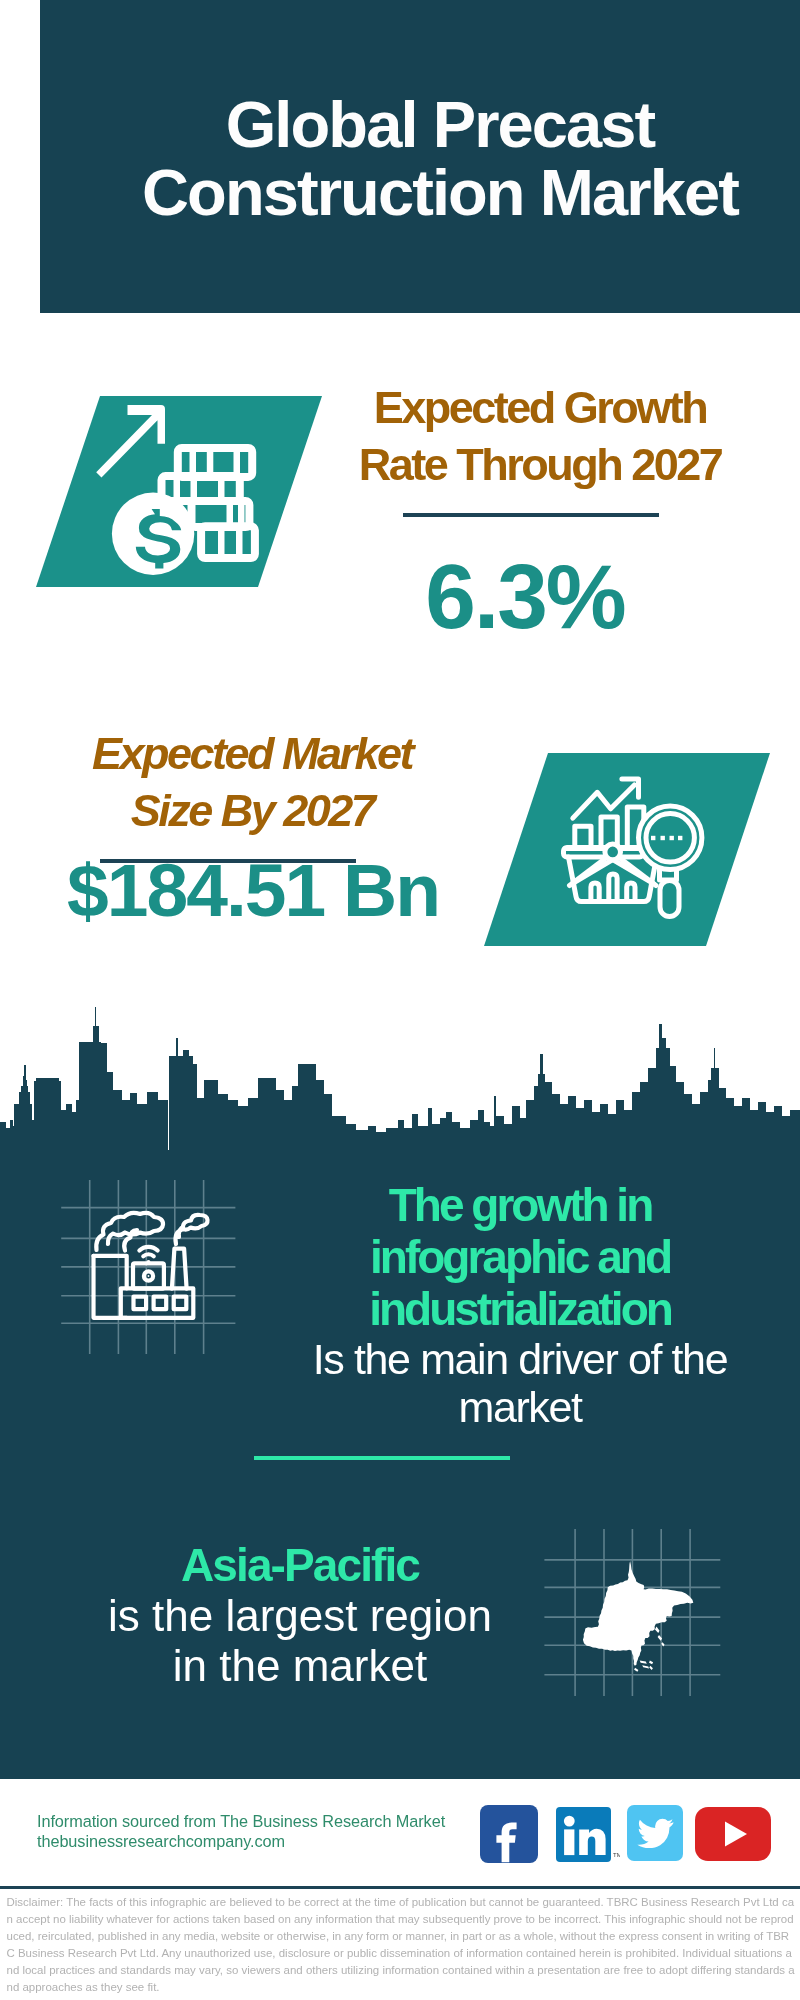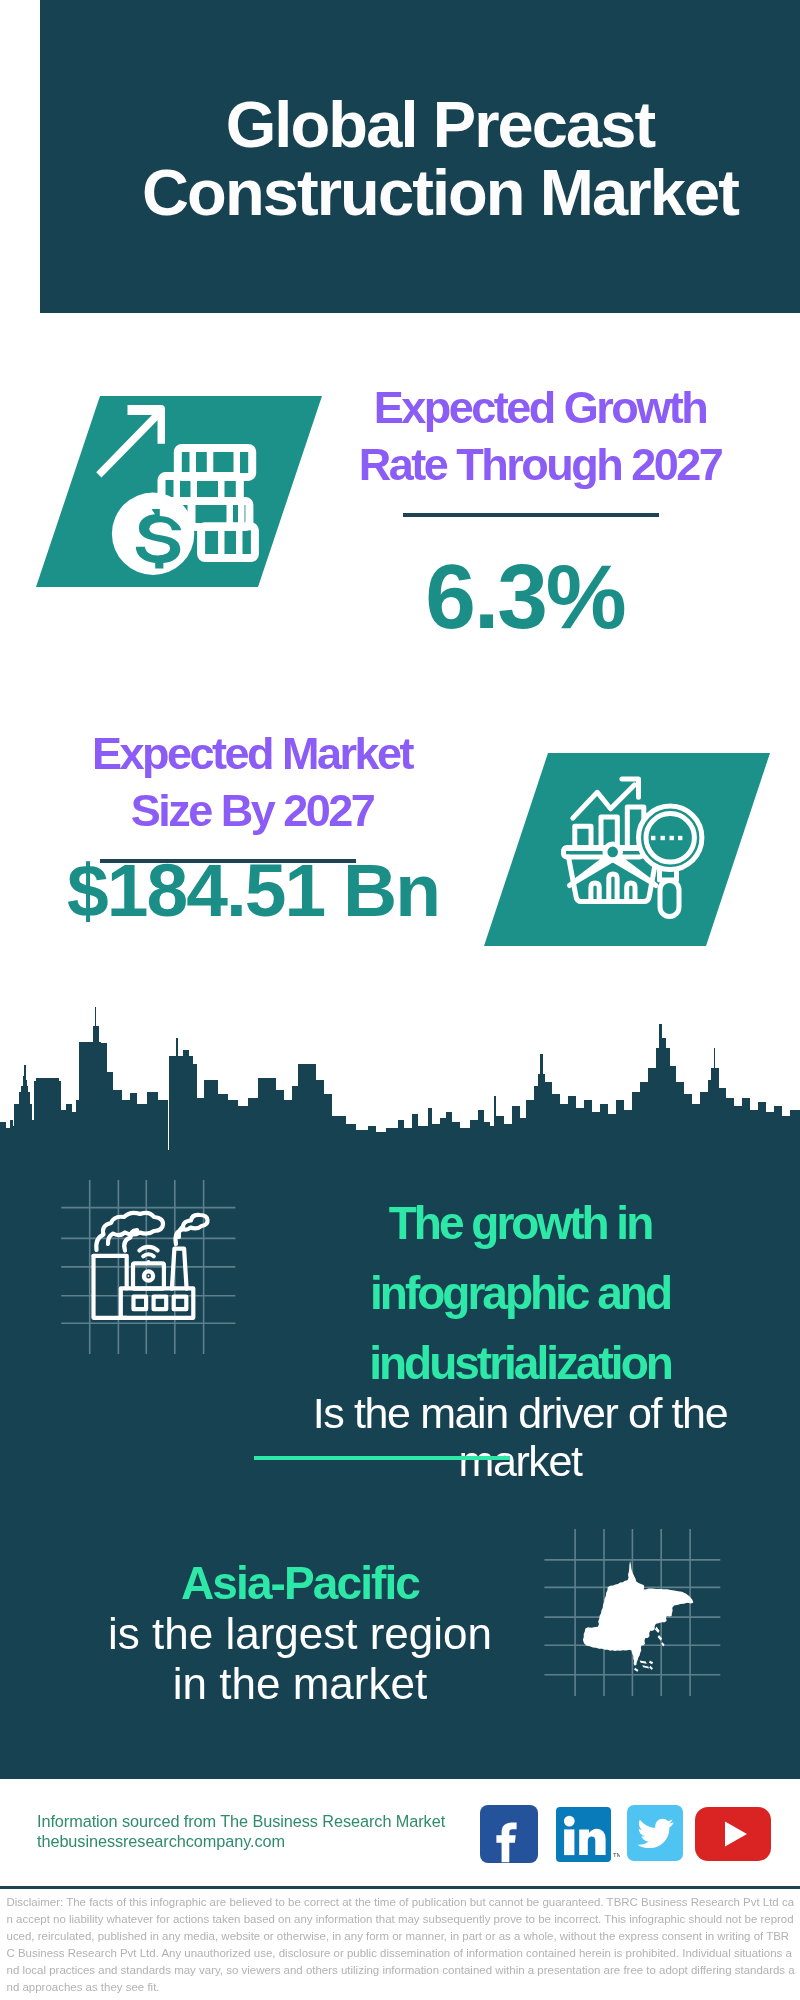--- a/index.html
+++ b/index.html
@@ -12,40 +12,40 @@
   .header-title{position:absolute;left:0;top:91px;width:800px;text-align:center;color:#fdfdfd;
     font-size:65px;line-height:68px;font-weight:700;letter-spacing:-1.9px;}
 
   
   .para{position:absolute;background:#1b918a;}
   .para-1{left:36px;top:396px;width:286px;height:191px;
      clip-path:polygon(64px 0,286px 0,222px 191px,0 191px);}
   .para-2{left:484px;top:753px;width:286px;height:193px;
      clip-path:polygon(64px 0,286px 0,222px 193px,0 193px);}
 
-  .stat-head{position:absolute;color:#8b5cf6;font-size:45px;line-height:57px;font-weight:700;
+  .stat-head{position:absolute;color:#a16207;font-size:45px;line-height:57px;font-weight:700;
      letter-spacing:-2.5px;text-align:center;}
   .stat-rule{position:absolute;height:4px;background:#1d4355;}
   .stat-value{position:absolute;color:#1b8f87;font-weight:700;text-align:center;letter-spacing:-2px;}
 
   #g-head{left:340px;top:379px;width:400px;}
   #g-rule{left:403px;top:513px;width:256px;}
   #g-val{left:375px;top:549px;width:300px;font-size:91px;line-height:96px;white-space:nowrap;}
-  #m-head{left:52px;top:725px;width:400px;}
+  #m-head{left:52px;top:725px;width:400px;font-style:italic;}
   #m-rule{left:100px;top:859px;width:256px;}
   #m-val{left:53px;top:850px;width:400px;font-size:75px;line-height:80px;white-space:nowrap;}
 
   
   .skyline{position:absolute;left:0;top:990px;width:800px;height:172px;}
   .darkband{position:absolute;left:0;top:1150px;width:800px;height:629px;background:#174252;}
 
   
   .grid-box{position:absolute;}
   .driver-text{position:absolute;text-align:center;}
-  .driver-text .hl{color:#2ee8a8;font-weight:700;margin-top:18px;}
+  .driver-text .hl{color:#2ee8a8;font-weight:700;}
   .driver-text .sub{color:#ffffff;font-weight:400;}
   .band-rule{position:absolute;left:254px;top:1456px;width:256px;height:4px;background:#2ee8a8;}
   #driver{left:270px;top:1179px;width:500px;}
   #driver .hl{font-size:46px;line-height:52px;letter-spacing:-3px;}
   #driver .sub{font-size:43px;line-height:48px;letter-spacing:-1.4px;}
   #region{left:80px;top:1539px;width:440px;}
   #region .hl{font-size:46px;line-height:52px;letter-spacing:-1.9px;}
   #region .sub{font-size:44px;line-height:50px;letter-spacing:0px;}
 
   

